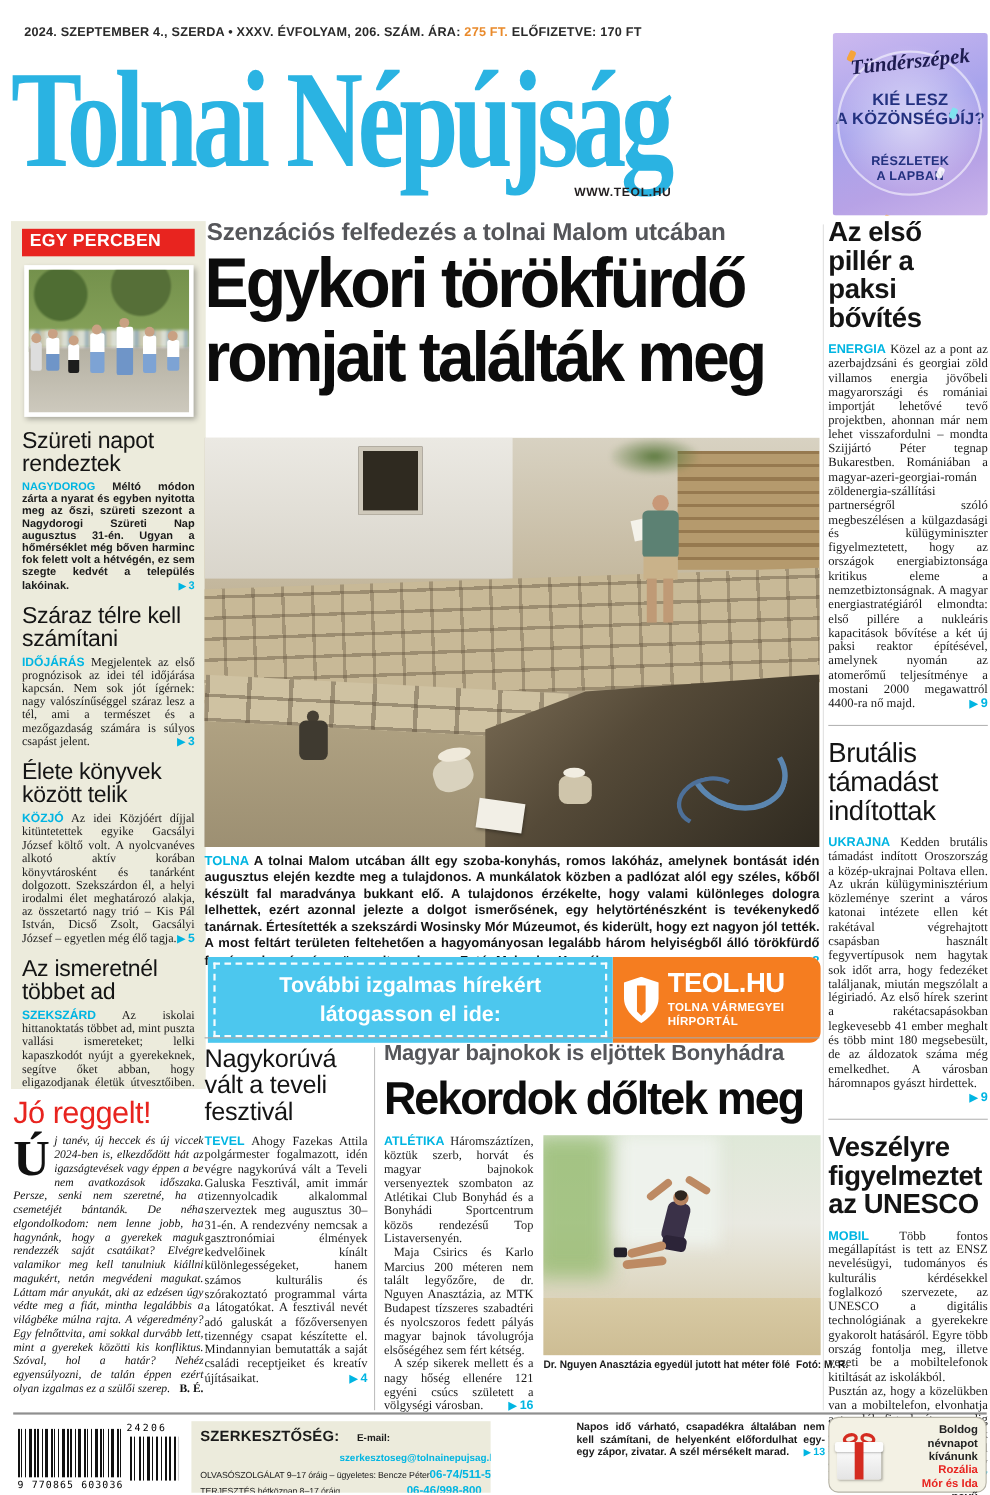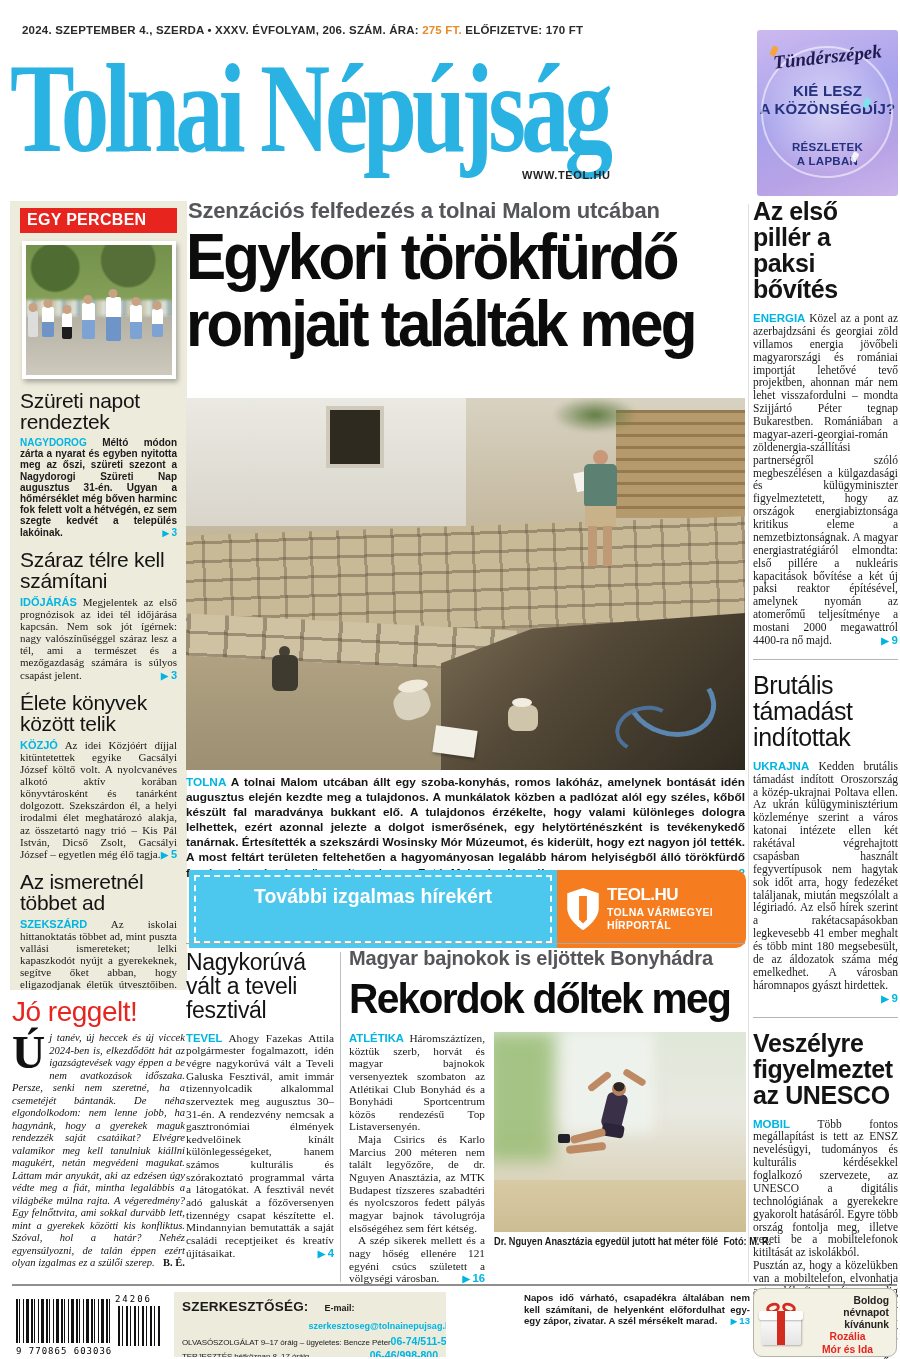--- a/index.html
+++ b/index.html
@@ -116,21 +116,21 @@
   .mp-digger3 .body { position:absolute; left:0; top:7px; width:30px; height:26px; border-radius:8px; background:#cfc5ab; }
   .mp-board { position:absolute; left:248px; top:330px; width:42px; height:27px; background:#f2efe6; transform:rotate(8deg); box-shadow:1px 2px 3px rgba(0,0,0,.3); }
 
   #main-caption { left:186px; top:775px; width:559px; font-size:11.8px; font-weight:700; line-height:1.28; text-align:justify; color:#151515; }
 
   
   #banner { left:189px; top:870px; width:557px; height:78px; display:flex; }
   .banner-cta { position:relative; width:368px; background:#4cc7ee; color:#fff; font-weight:700; font-size:19.5px; line-height:1.35; text-align:center; padding-top:13px; }
   .banner-cta .dash { position:absolute; inset:5px; border:2px dashed #fff; opacity:.95; }
   .banner-brand { width:189px; background:#f57d20; border-radius:0 10px 10px 0; color:#fff; display:flex; align-items:center; padding:8px 8px 8px 10px; gap:8px; }
-  .brand-name { font-size:17px; font-weight:800; letter-spacing:-.5px; line-height:1; }
+  .brand-name { font-size:25px; font-weight:800; letter-spacing:-.5px; line-height:1; }
   .brand-tag { font-size:10.5px; font-weight:700; line-height:1.25; letter-spacing:.3px; margin-top:3px; }
 
   
   .hrule { border-top:1px solid #a9a9a9; }
   #mid-rule { left:186px; top:943px; width:559px; }
   #vrule2 { left:340px; top:952px; height:330px; border-left:1px solid #bfbfbf; }
   #rail-vrule { left:748px; top:204px; height:1078px; border-left:1px solid #e0e0e0; }
   #footer-rule { left:12px; top:1284px; width:885px; border-top:2px solid #8f8f8f; }
 
   
@@ -190,21 +190,21 @@
   .w-nums { position:relative; display:flex; gap:24px; height:36px; }
   .w-col { text-align:center; }
   .w-label { font-size:9.5px; font-weight:700; color:#29b5e5; letter-spacing:.5px; }
   .w-temp { font-size:30px; font-weight:800; color:#29b5e5; line-height:.85; }
   .w-sun { position:absolute; right:2px; top:-2px; font-size:32px; line-height:1; color:#f3b119;
     font-family:"DejaVu Sans", sans-serif; }
   .w-text { margin-top:3px; font-size:9.6px; font-weight:700; line-height:1.22; text-align:justify; }
 
   #nameday { left:753px; top:1288px; width:144px; height:69px; background:#f3f1e4; border:1px solid #b5b2a5; border-radius:9px; padding:6px 7px 6px 52px; }
   .nd-text { text-align:right; font-size:10.3px; font-weight:700; line-height:1.18; color:#222; }
-  .nd-red { color:#e8241f; display:block;text-align:center; }
+  .nd-red { color:#e8241f; display:block; }
   .gift { position:absolute; left:7px; top:14px; width:40px; height:42px; }
   .gift-box { position:absolute; left:0; bottom:0; width:40px; height:32px; background:linear-gradient(180deg,#ffffff,#e4e4e4); border-radius:2px; box-shadow:1px 1px 2px rgba(0,0,0,.25); }
   .gift-lid { position:absolute; left:-2px; top:8px; width:44px; height:9px; background:#fdfdfd; border-radius:2px; box-shadow:0 1px 2px rgba(0,0,0,.25); }
   .gift-ribbon { position:absolute; left:16px; top:8px; width:8px; height:34px; background:#d42b20; }
   .gift-bow-l, .gift-bow-r { position:absolute; top:0; width:14px; height:10px; border:3px solid #d42b20; border-radius:50%; background:transparent; }
   .gift-bow-l { left:5px; transform:rotate(-18deg); }
   .gift-bow-r { left:21px; transform:rotate(18deg); }
 
   
   .shield { flex:0 0 auto; }
@@ -335,20 +335,21 @@
   <span class="lbl">TOLNA</span>
   <span>A tolnai Malom utcában állt egy szoba-konyhás, romos lakóház, amelynek bontását idén augusztus elején kezdte meg a tulajdonos. A munkálatok közben a padlózat alól egy széles, kőből készült fal maradványa bukkant elő. A tulajdonos érzékelte, hogy valami különleges dologra lelhettek, ezért azonnal jelezte a dolgot ismerősének, egy helytörténészként is tevékenykedő tanárnak. Értesítették a szekszárdi Wosinsky Mór Múzeumot, és kiderült, hogy ezt nagyon jól tették. A most feltárt területen feltehetően a hagyományosan legalább három helyiségből álló törökfürdő forró medencés része üzemelt egykoron.</span>
   <span>Fotó: Makovics Kornél</span>
   <span class="jump">2</span>
 </p>
 
 <div class="abs" id="banner">
   <div class="banner-cta">
     <div class="dash"></div>
     <div>További izgalmas hírekért</div>
+    <div>látogasson el ide:</div>
   </div>
   <div class="banner-brand">
     <svg class="shield" width="32" height="42" viewBox="0 0 24 32">
       <path d="M12 0 L24 4 V15 C24 25 12 32 12 32 C12 32 0 25 0 15 V4 Z" fill="#ffffff"></path>
       <path d="M9 6 h6 v18 l-3 3 -3 -3 Z" fill="#f57d20"></path>
     </svg>
     <div>
       <div class="brand-name">TEOL.HU</div>
       <div class="brand-tag">
         <div>TOLNA VÁRMEGYEI</div>

